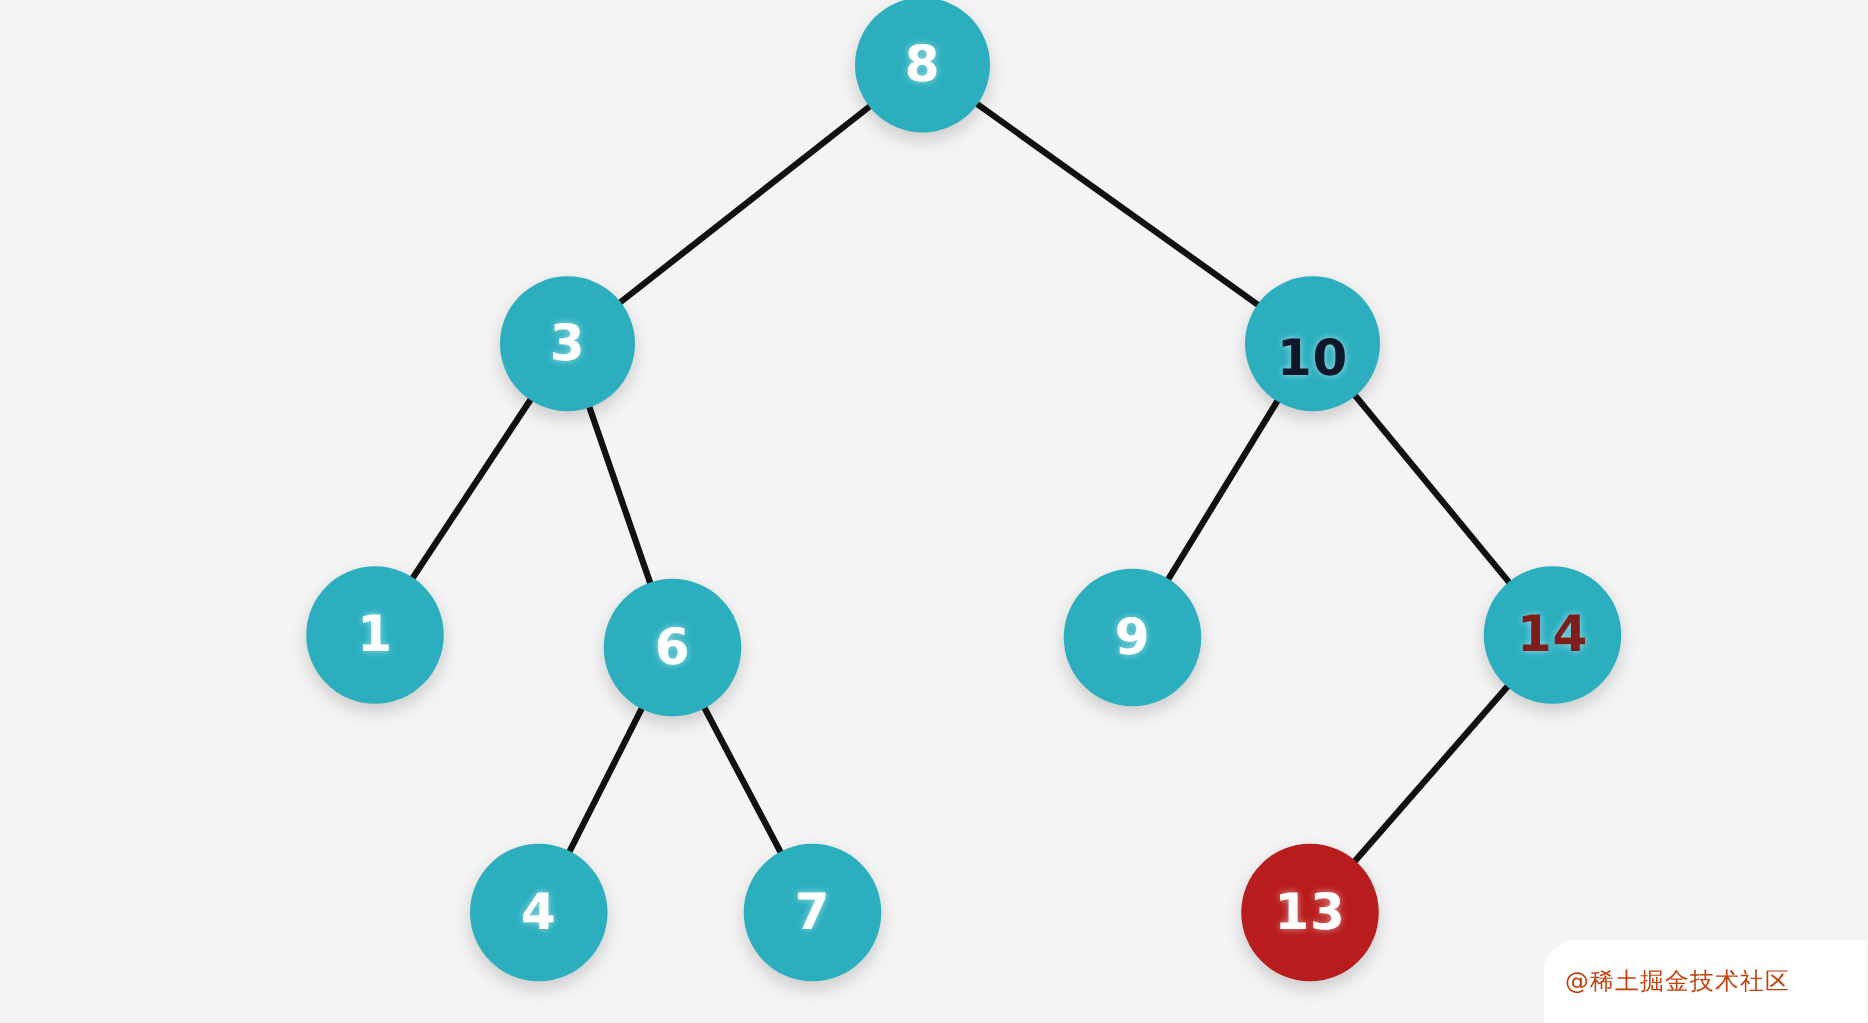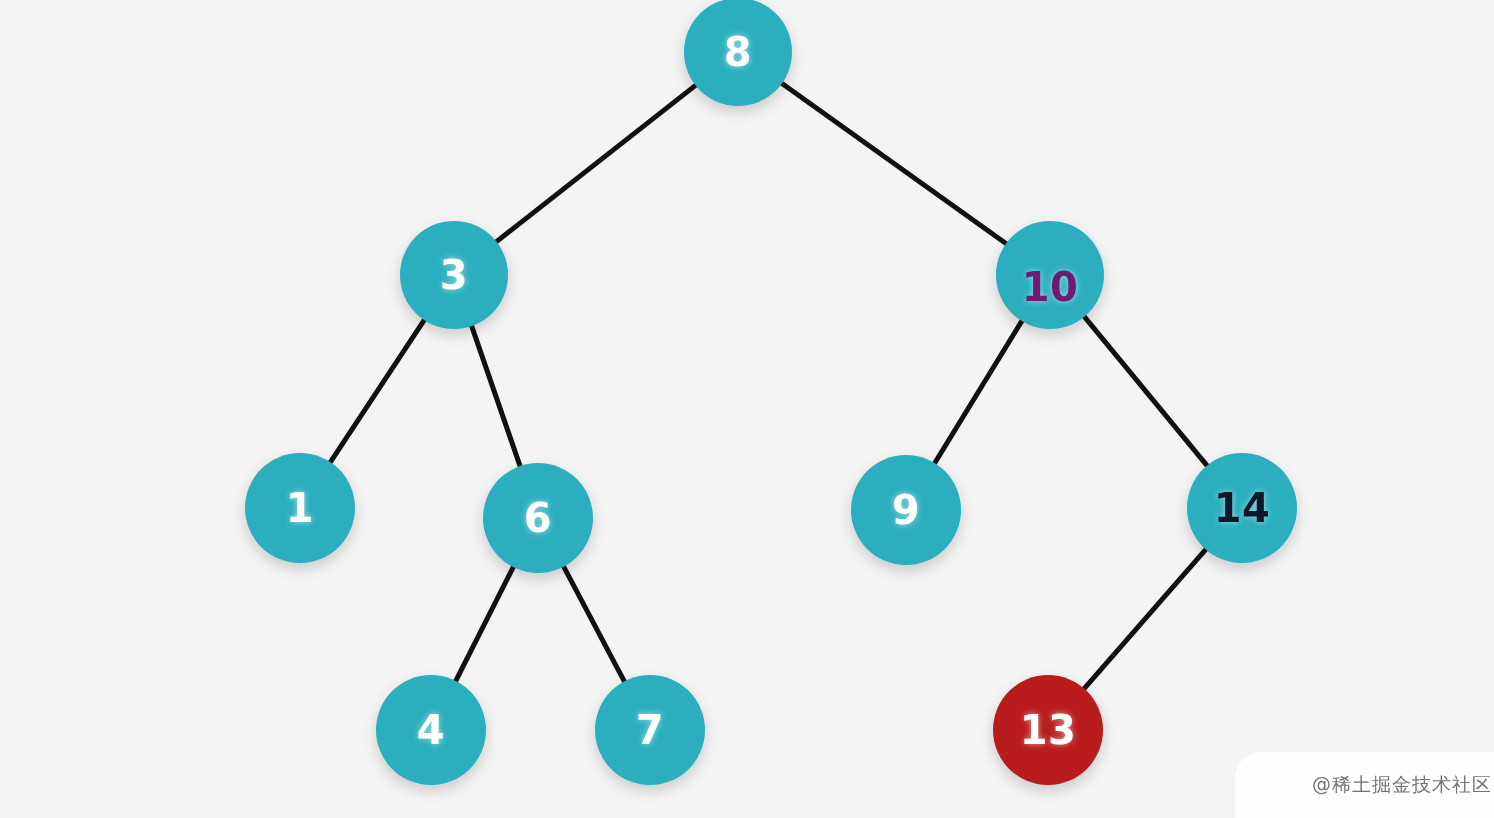--- a/index.html
+++ b/index.html
@@ -83,41 +83,41 @@
   </svg>
 
   <div id="nodes-layer">
       <div class="node-circle" style="left: 684px; top: -2px; width: 108px; height: 108px; background: rgb(43, 175, 191);">
         <span class="node-label" style="color: rgb(255, 255, 255);">8</span>
       </div>
       <div class="node-circle" style="left: 400px; top: 221px; width: 108px; height: 108px; background: rgb(43, 175, 191);">
         <span class="node-label" style="color: rgb(255, 255, 255);">3</span>
       </div>
       <div class="node-circle" style="left: 996px; top: 221px; width: 108px; height: 108px; background: rgb(43, 175, 191);">
-        <span class="node-label" style="color: #701a75; margin-top: 24px;">10</span>
+        <span class="node-label" style="color: #0f172a; margin-top: 24px;">10</span>
       </div>
       <div class="node-circle" style="left: 245px; top: 453px; width: 110px; height: 110px; background: rgb(43, 175, 191);">
         <span class="node-label" style="color: rgb(255, 255, 255);">1</span>
       </div>
       <div class="node-circle" style="left: 483px; top: 463px; width: 110px; height: 110px; background: rgb(43, 175, 191);">
         <span class="node-label" style="color: rgb(255, 255, 255);">6</span>
       </div>
       <div class="node-circle" style="left: 851px; top: 455px; width: 110px; height: 110px; background: rgb(43, 175, 191);">
         <span class="node-label" style="color: rgb(255, 255, 255);">9</span>
       </div>
       <div class="node-circle" style="left: 1187px; top: 453px; width: 110px; height: 110px; background: rgb(43, 175, 191);">
-        <span class="node-label" style="color: #0f172a;">14</span>
+        <span class="node-label" style="color: #7f1d1d;">14</span>
       </div>
       <div class="node-circle" style="left: 376px; top: 675px; width: 110px; height: 110px; background: rgb(43, 175, 191);">
         <span class="node-label" style="color: rgb(255, 255, 255);">4</span>
       </div>
       <div class="node-circle" style="left: 595px; top: 675px; width: 110px; height: 110px; background: rgb(43, 175, 191);">
         <span class="node-label" style="color: rgb(255, 255, 255);">7</span>
       </div>
       <div class="node-circle" style="left: 993px; top: 675px; width: 110px; height: 110px; background: #b91c1c;">
         <span class="node-label" style="color: rgb(255, 255, 255);">13</span>
       </div>
     </div>
 
   <div id="watermark-panel" style="left: 1235px; top: 752px; width: 259px; height: 66px; background: rgb(255, 255, 255);"></div>
-  <div id="watermark-text" style="left: 1312px; top: 772px; color: #737373;">@稀土掘金技术社区</div>
+  <div id="watermark-text" style="left: 1252px; top: 772px; color: #c2410c;">@稀土掘金技术社区</div>
 
 </div>
 
 </body></html>

